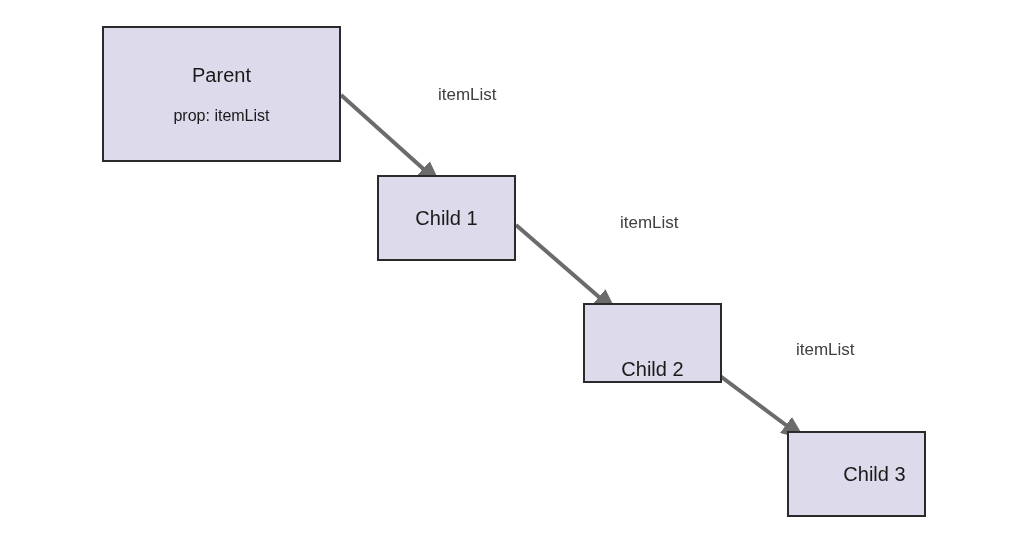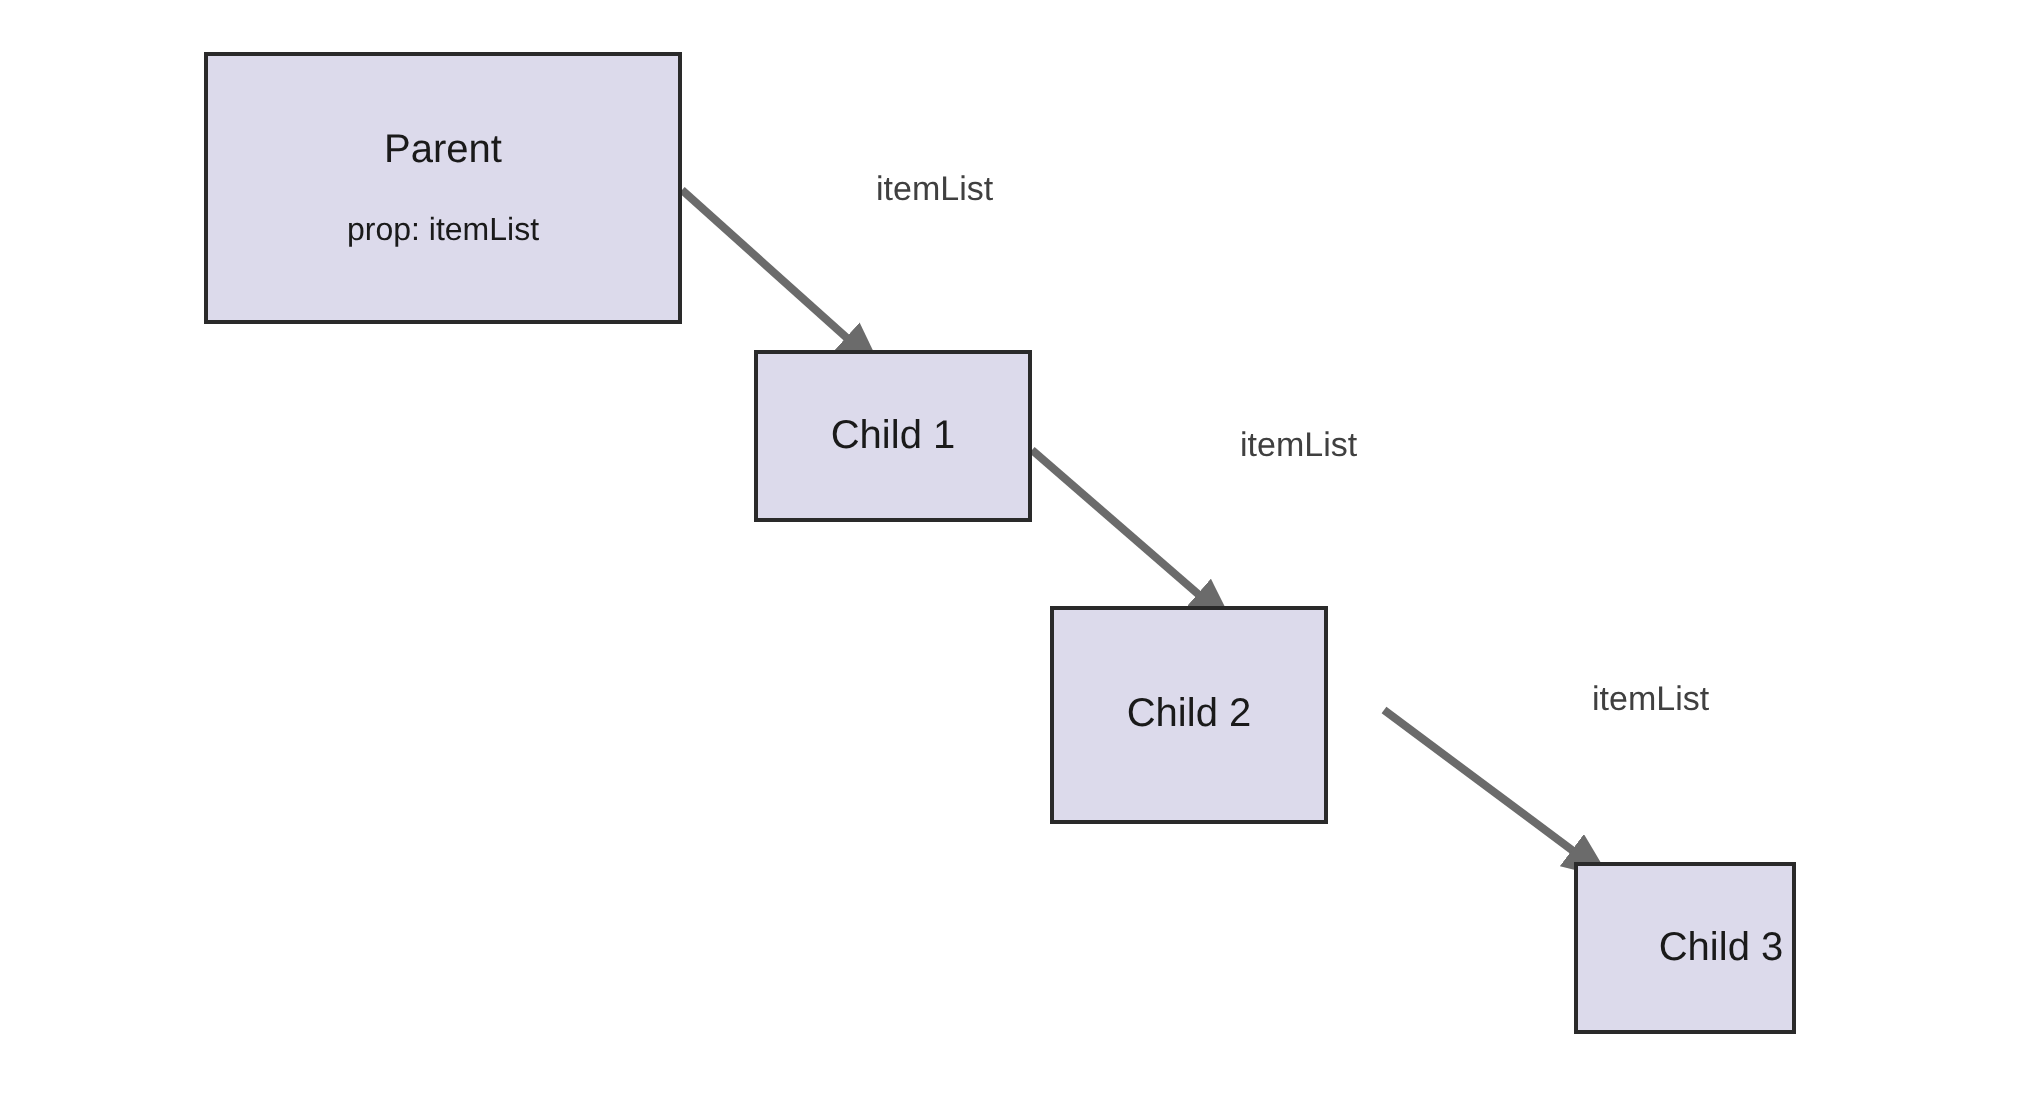--- a/index.html
+++ b/index.html
@@ -74,23 +74,23 @@
 
 <div class="node" style="left:102px; top:26px; width:239px; height:136px;">
   <div class="node-title">Parent</div>
   <div class="node-subtitle">prop: itemList</div>
 </div>
 
 <div class="node" style="left:377px; top:175px; width:139px; height:86px;">
   <div class="node-title">Child 1</div>
 </div>
 
-<div class="node" style="left:525px; top:303px; width:139px; height:109px;">
+<div class="node" style="left:583px; top:303px; width:139px; height:80px;justify-content:flex-end;">
   <div class="node-title">Child 2</div>
 </div>
 
-<div class="node" style="left:787px; top:431px; width:111px; height:86px;padding-left:36px;">
+<div class="node" style="left:787px; top:431px; width:139px; height:86px;padding-left:36px;">
   <div class="node-title">Child 3</div>
 </div>
 
 <div class="edge-label" style="left:438px; top:85px;">itemList</div>
 <div class="edge-label" style="left:620px; top:213px;">itemList</div>
 <div class="edge-label" style="left:796px; top:340px;">itemList</div>
 
 </body></html>

